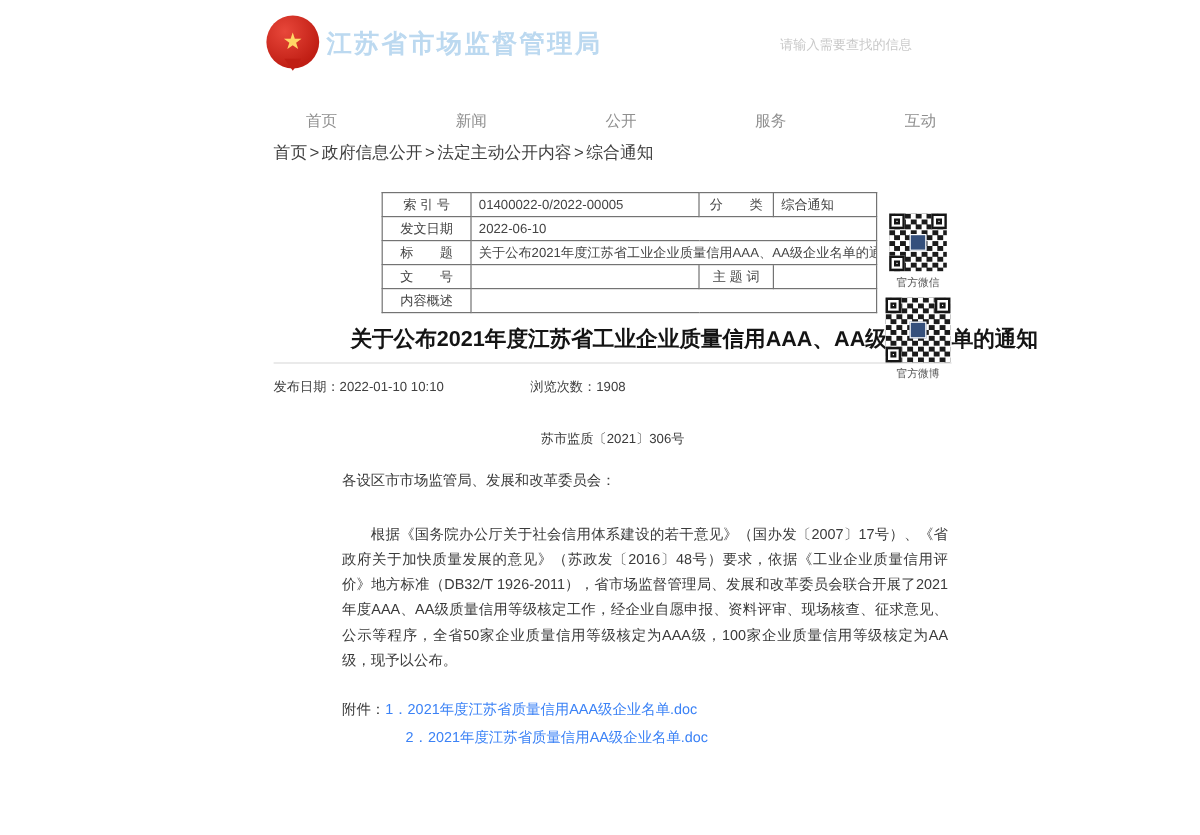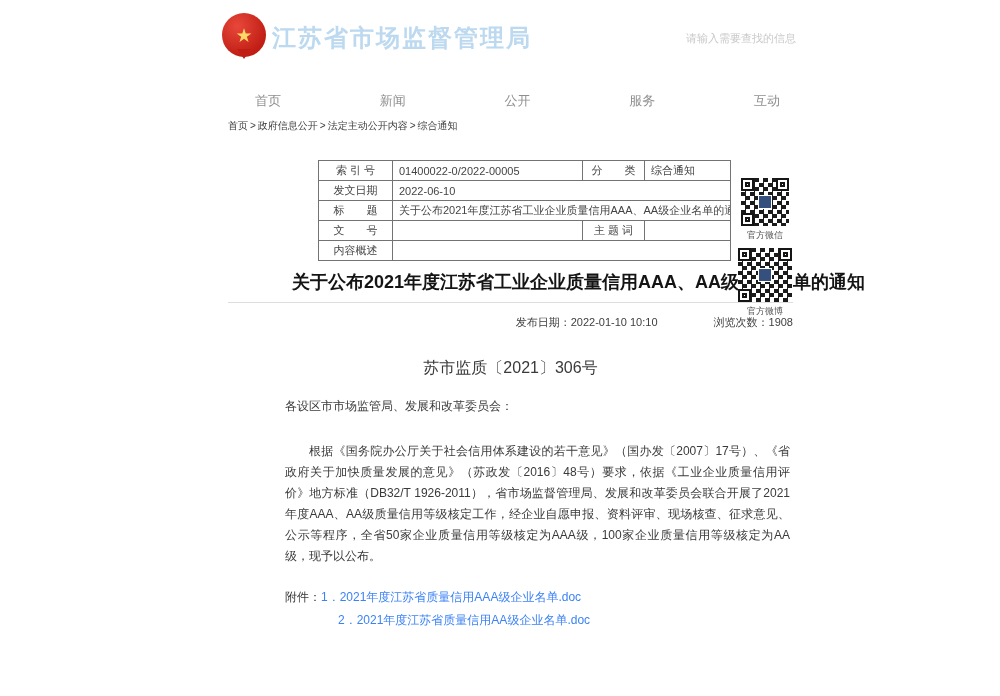--- a/index.html
+++ b/index.html
@@ -7,52 +7,52 @@
   .page { position:relative; width:1000px; height:696px; background:#ffffff; overflow:hidden; }
 
   
   .header { position:absolute; top:0; left:0; right:0; height:88px; background:#fff; }
   .logo { position:absolute; left:222px; top:13px; width:44px; height:44px; border-radius:50%;
           background:radial-gradient(circle at 35% 30%, #e8473a, #c01e14 72%);
           display:flex; align-items:center; justify-content:center; }
   .logo::after { content:""; position:absolute; bottom:-9px; left:50%; transform:translateX(-50%);
           border:7px solid transparent; border-top:10px solid #c01e14; }
   .logo .star { color:#ffd766; font-size:19px; line-height:1; }
-  .site-title { position:absolute; left:272px; top:22px; font-size:24px; font-weight:bold;
+  .site-title { position:absolute; left:272px; top:22px; font-size:21px; font-weight:bold;
           color:#bcd9f0; letter-spacing:2px; text-shadow:0 1px 1px #ffffff; white-space:nowrap; }
-  .search { position:absolute; left:684px; top:28px; }
+  .search { position:absolute; left:648px; top:28px; }
   .search input { width:130px; border:none; outline:none; background:transparent;
           font-size:11px; color:#666; font-family:inherit; }
   .search input::placeholder { color:#c9c9c9; }
 
   
   .nav { position:absolute; top:92px; left:255px; width:525px; display:flex;
          justify-content:space-between; font-size:13px; color:#8f8f8f; }
   .nav .item { cursor:pointer; }
 
   
-  .breadcrumb { position:absolute; top:119px; left:228px; font-size:10px; color:#3f3f3f; }
+  .breadcrumb { position:absolute; top:119px; left:228px; font-size:14px; color:#3f3f3f; }
   .breadcrumb .sep { margin:0 2px; color:#3f3f3f; }
 
   
   .doc { position:absolute; top:160px; left:228px; width:565px; }
 
   table.info { border-collapse:collapse; margin-left:90px; width:412px; font-size:11px;
          color:#444; table-layout:fixed; }
   table.info td { border:1px solid #737373; padding:2px 6px; height:15px; overflow:hidden;
          white-space:nowrap;margin-top:25px; }
   td.lbl { text-align:center; color:#444; }
 
   .title-block { border-bottom:1px solid #dddddd; padding:10px 0 9px 0; }
   .doc-title { font-size:18px; font-weight:bold; color:#141414; white-space:nowrap;
          margin-left:64px; line-height:22px; }
-  .meta { display:flex; justify-content:flex-end; gap:56px; font-size:11px; color:#404040;
+  .meta { display:flex; justify-content:flex-start; gap:72px; font-size:11px; color:#404040;
          margin-top:12px; }
 
-  .doc-no { text-align:center; font-size:16px; color:#3a3a3a; margin-top:28px; }
+  .doc-no { text-align:center; font-size:11px; color:#3a3a3a; margin-top:28px; }
 
   .body-text { margin-left:57px; width:505px; font-size:12px; line-height:21px; color:#3a3a3a;
          text-align:justify; margin-top:17px; }
   .para { text-indent:2em; margin-top:24px; }
 
   .attach { margin-top:20px; }
   .attach .line2 { margin-left:53px; margin-top:2px; }
   .attach-link { color:#3b82f6; text-decoration:none; cursor:pointer; }
 
   

